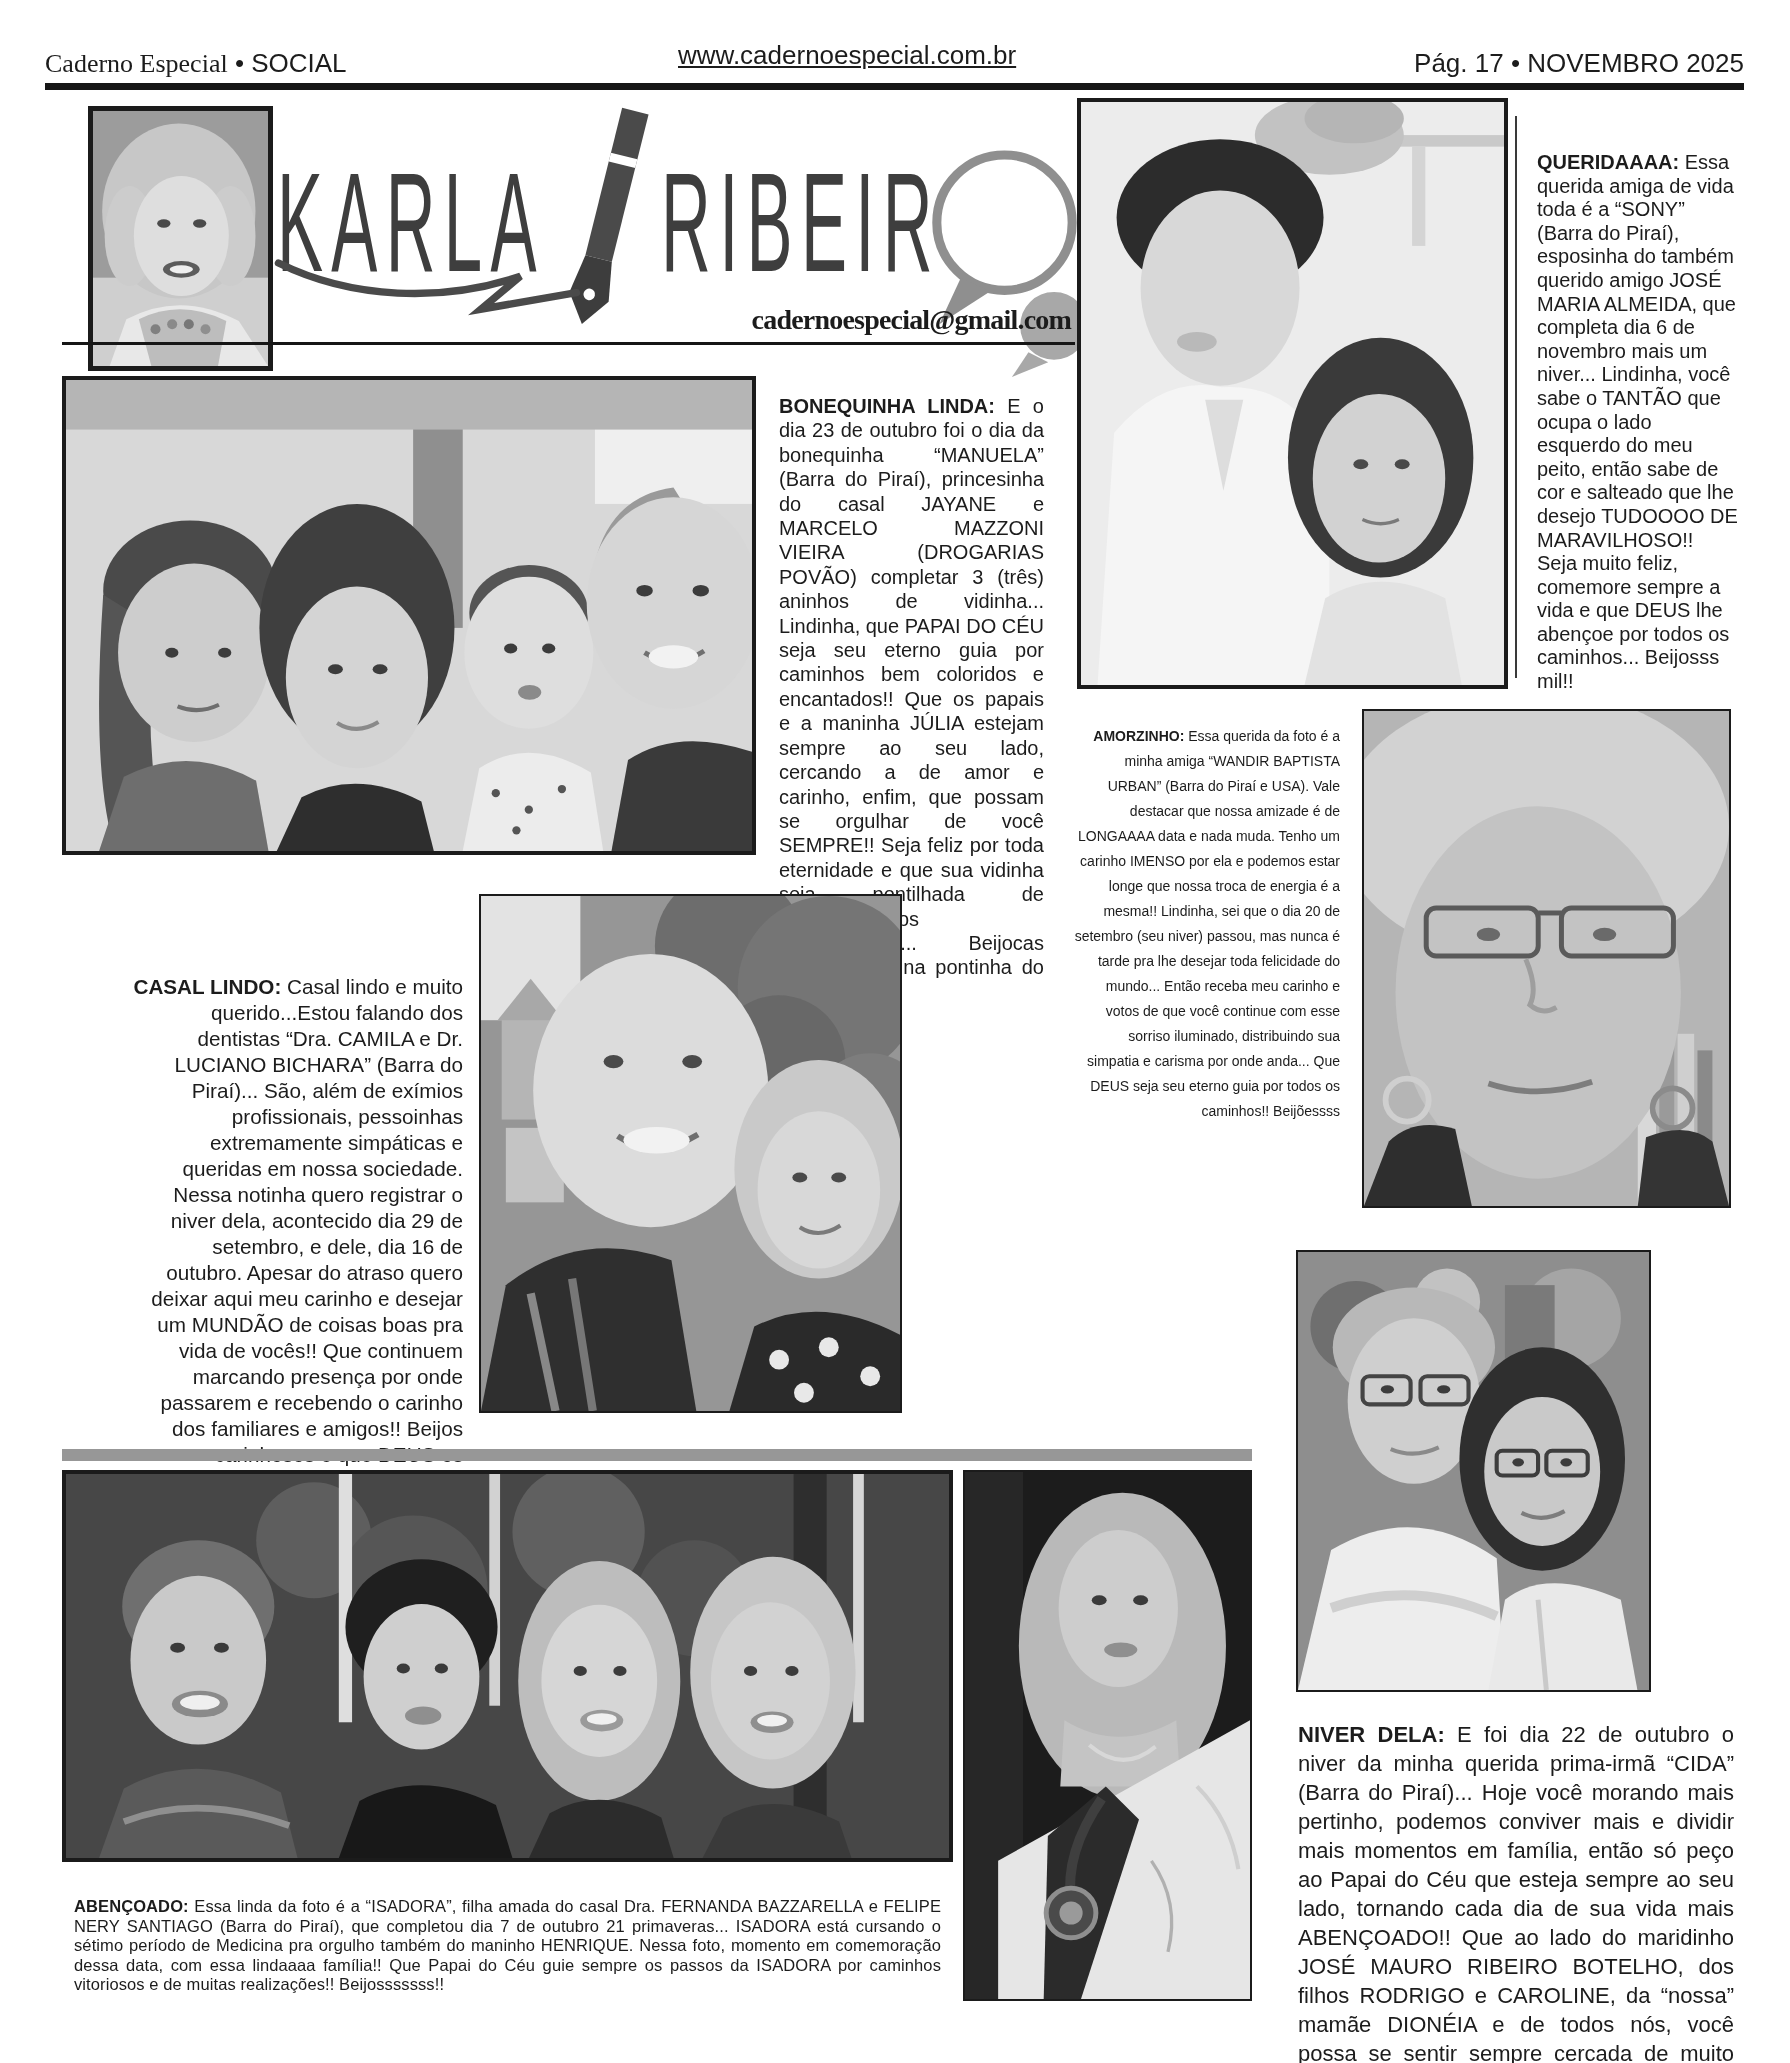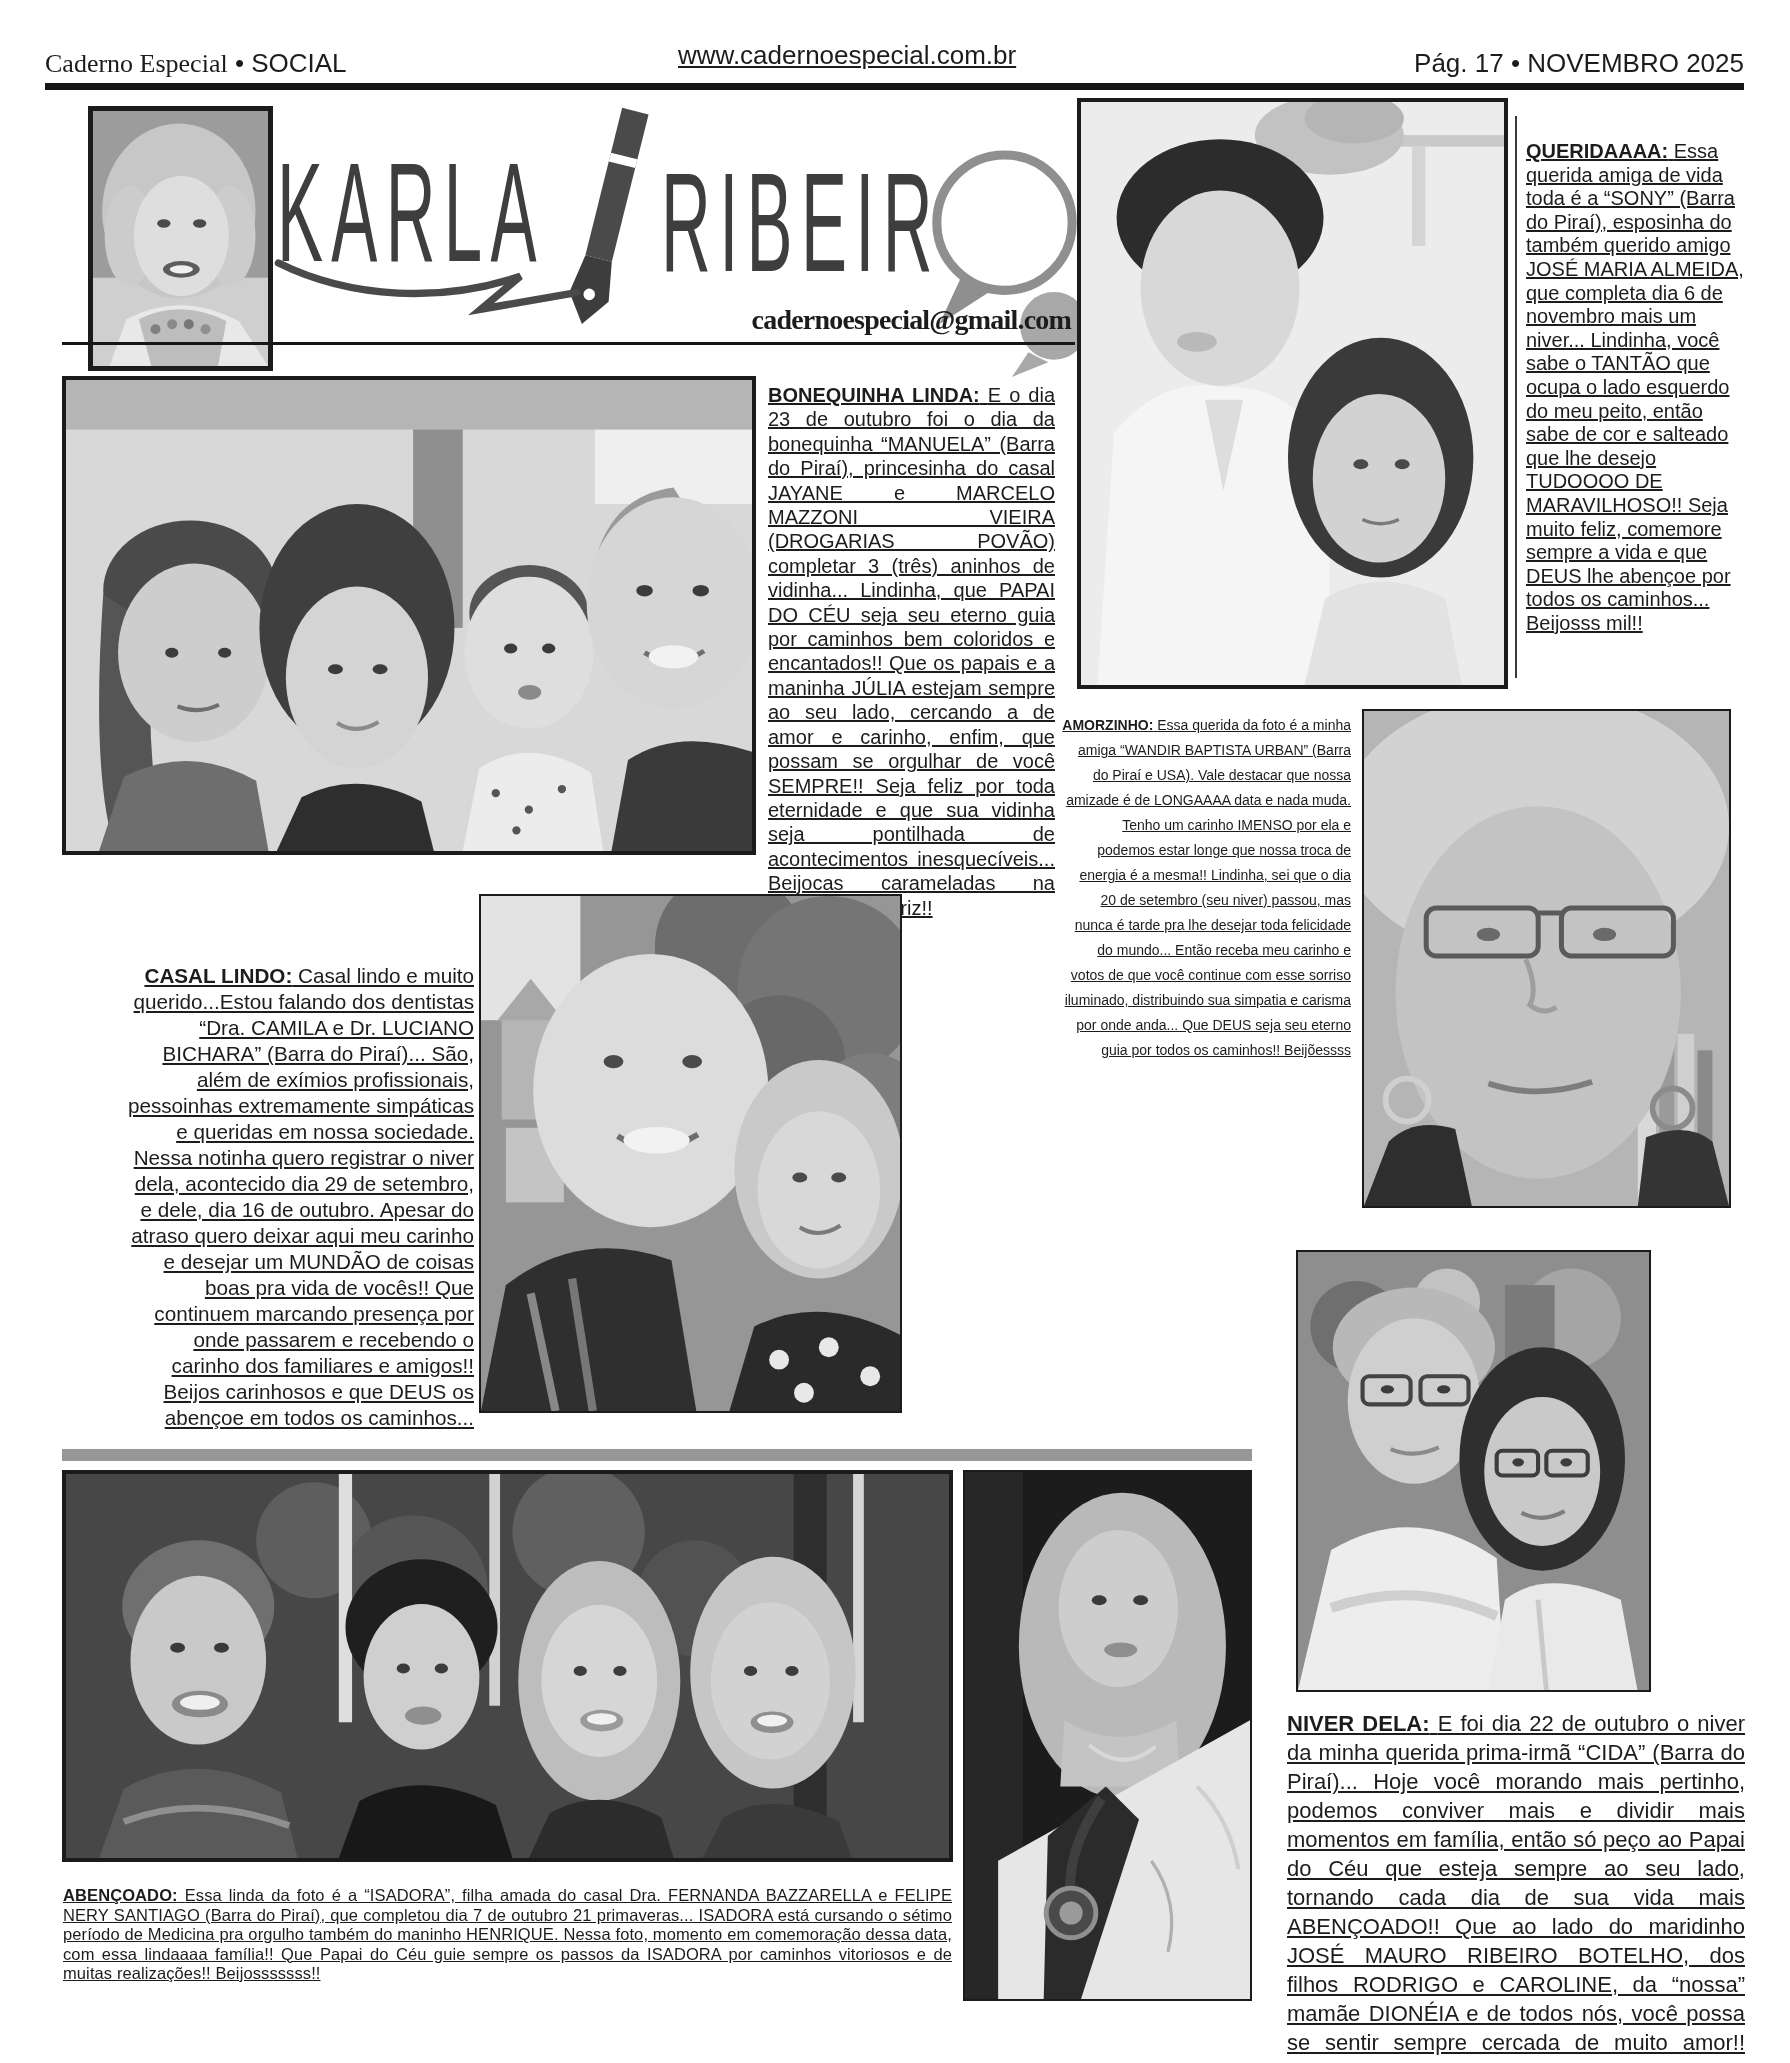--- a/index.html
+++ b/index.html
@@ -9,21 +9,21 @@
   }
   .abs{position:absolute;}
   .hdr{font-weight:normal;font-size:26px;white-space:nowrap;}
   .hdr .serif{font-family:"Liberation Serif",serif;}
   .rule{background:#161616;}
   .photo{box-sizing:border-box;background:#d9d9d9;overflow:hidden;}
   .photo svg{width:100%;height:100%;display:block;}
   .frame-thick{border:5.8px solid #1b1b1b;}
   .frame-med{border:4.1px solid #1b1b1b;}
   .frame-thin{border:2.5px solid #1b1b1b;}
-  .article p{margin:1px;text-decoration:underline;}
+  .article p{margin:12px;}
   .article strong{font-weight:bold;}
   .just{text-align:justify;}
   .ral{text-align:right;}
   .logo-word{
     display:inline-block;font-weight:500;font-size:69px;letter-spacing:8.3px;
     color:#3e3e3e;transform:scaleY(2.05);transform-origin:top left;white-space:nowrap;
   }
   .email{font-weight:bold;font-size:28px;letter-spacing:-0.8px;text-align:right;white-space:nowrap;}
   .graybar{background:#979797;}
   .vdiv{background:#3a3a3a;}
@@ -54,21 +54,21 @@
     <ellipse cx="128" cy="135" rx="8" ry="5" fill="#4a4a4a"></ellipse>
     <path d="M40 250 Q105 215 175 252 L210 306 L20 306 Z" fill="#e8e8e8"></path>
     <path d="M55 250 Q105 225 160 252 L150 306 L70 306 Z" fill="#bdbdbd"></path>
     <circle cx="75" cy="262" r="6" fill="#808080"></circle>
       <circle cx="95" cy="256" r="6" fill="#8a8a8a"></circle>
     <circle cx="115" cy="256" r="6" fill="#777777"></circle>
       <circle cx="135" cy="262" r="6" fill="#8f8f8f"></circle>
   </svg>
 </div>
 
-<div class="abs" style="left:277px;top:132px;text-decoration:underline;">
+<div class="abs" style="left:277px;top:142px;text-decoration:underline;">
   <span class="logo-word">KARLA</span>
 </div>
 <svg class="abs" style="left:541px;top:106px;" width="132" height="241" viewBox="0 0 160 292">
   <g transform="rotate(14 80 146)">
     <rect x="63" y="2" width="33" height="184" fill="#4a4a4a"></rect>
     <rect x="63" y="58" width="33" height="11" fill="#ffffff"></rect>
     <path d="M63 186 L96 186 L104 234 L79 268 L55 234 Z" fill="#3d3d3d"></path>
     <circle cx="79" cy="231" r="7" fill="#ffffff"></circle>
   </g>
 </svg>

